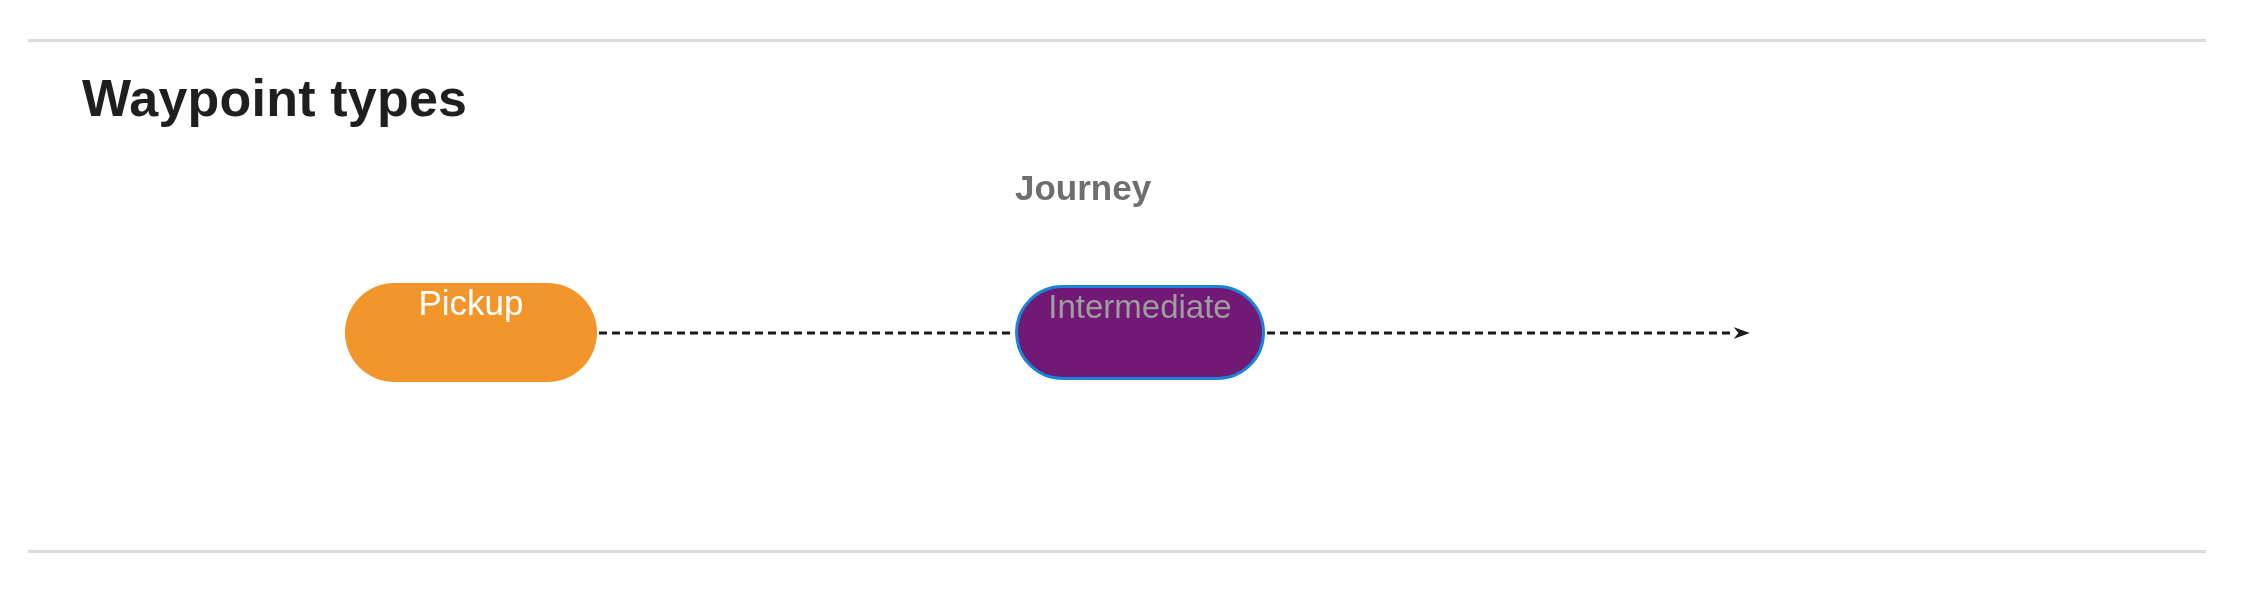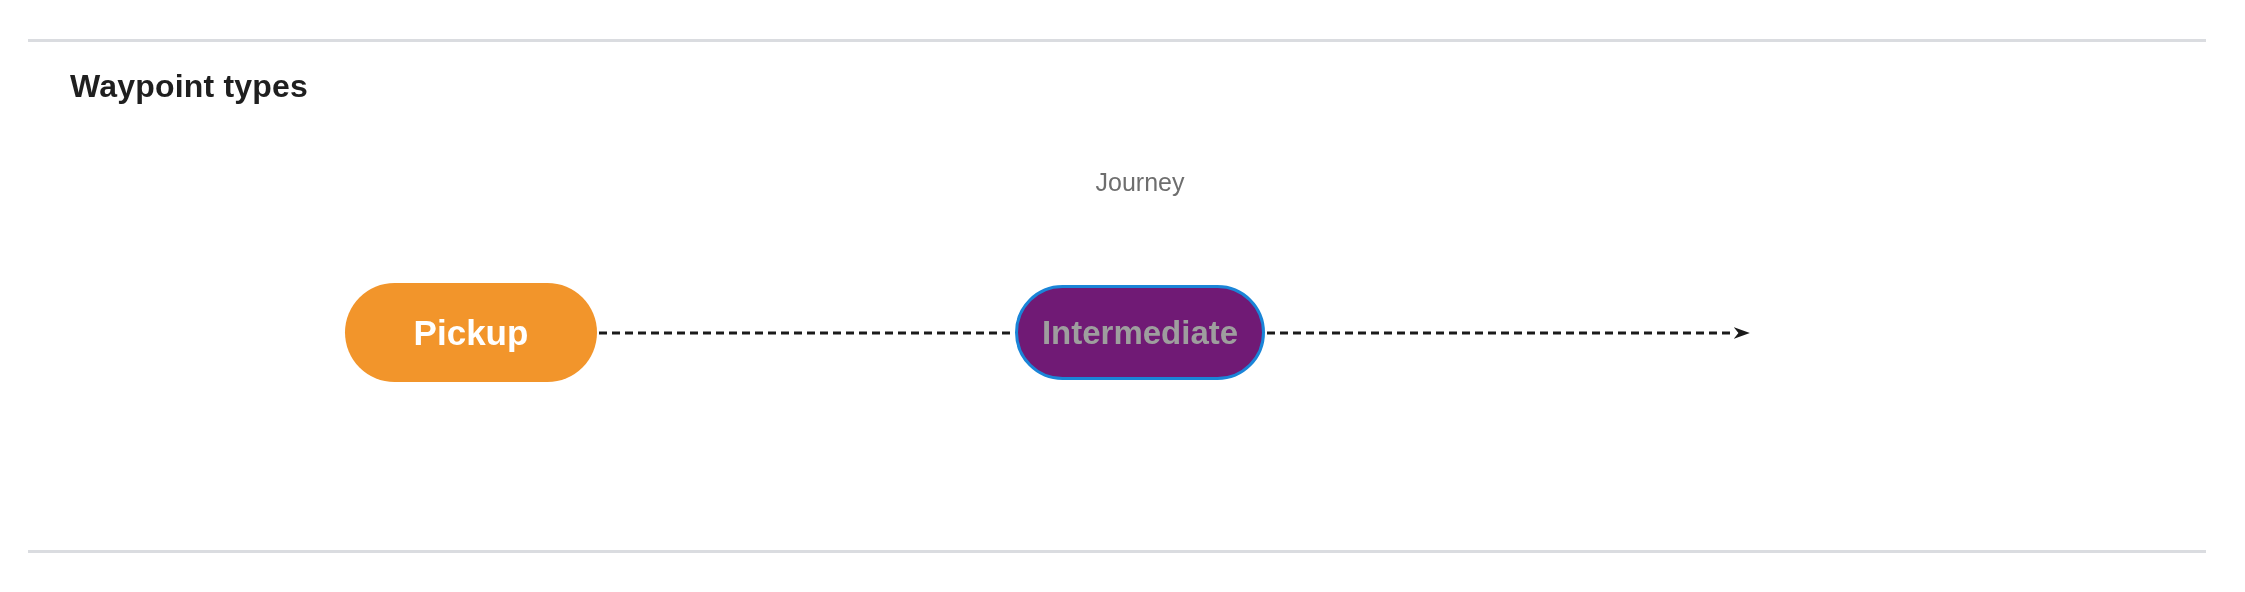--- a/index.html
+++ b/index.html
@@ -21,44 +21,43 @@
     height: 3px;
     background: var(--divider-color, #dadce0);
   }
   .rule-top { top: 39px; }
   .rule-bottom { top: 550px; }
 
   .section-title {
     position: absolute;
     left: 70px;
     top: 62px;
-    margin: 0;
-    font-size: 32px;
+    margin: 12px;
+    font-size: 52px;
     line-height: 48px;
     font-weight: 700;
     letter-spacing: 0.2px;
     color: var(--heading-color, #1f1f1f);
   }
 
   .diagram {
     position: absolute;
     left: 0;
     top: 0;
     width: 2245px;
     height: 592px;
   }
 
   .cluster-label {
     position: absolute;
     left: 1015px;
     top: 168px;
     width: 250px;
-    text-align: center;
-    font-size: 25px;
-    font-weight: 400;
+    font-size: 35px;
+    font-weight: 700;
     color: var(--cluster-label-color, #6e6e6e);
   }
 
   .edges-layer {
     position: absolute;
     left: 0;
     top: 0;
     width: 2245px;
     height: 592px;
     display: block;
@@ -69,25 +68,25 @@
     stroke-dasharray: 8 5;
     fill: none;
   }
   .arrowhead-shape {
     fill: var(--edge-color, #1a1a1a);
   }
 
   .node {
     position: absolute;
     display: flex;
-    align-items: center;
+    align-items: flex-start;
     justify-content: center;
     border-radius: 60px;
     box-sizing: border-box;
-    font-weight: 700;
+    font-weight: 400;
   }
   .node-filled {
     background: var(--node-fill, #f2952b);
     color: var(--node-text-filled, #ffffff);
     font-size: 35px;
   }
   .node-outlined {
     background: #701a75;
     border: 3px solid var(--outline-stroke, #1a85d8);
     color: var(--node-text-outlined, #9e9e9e);

